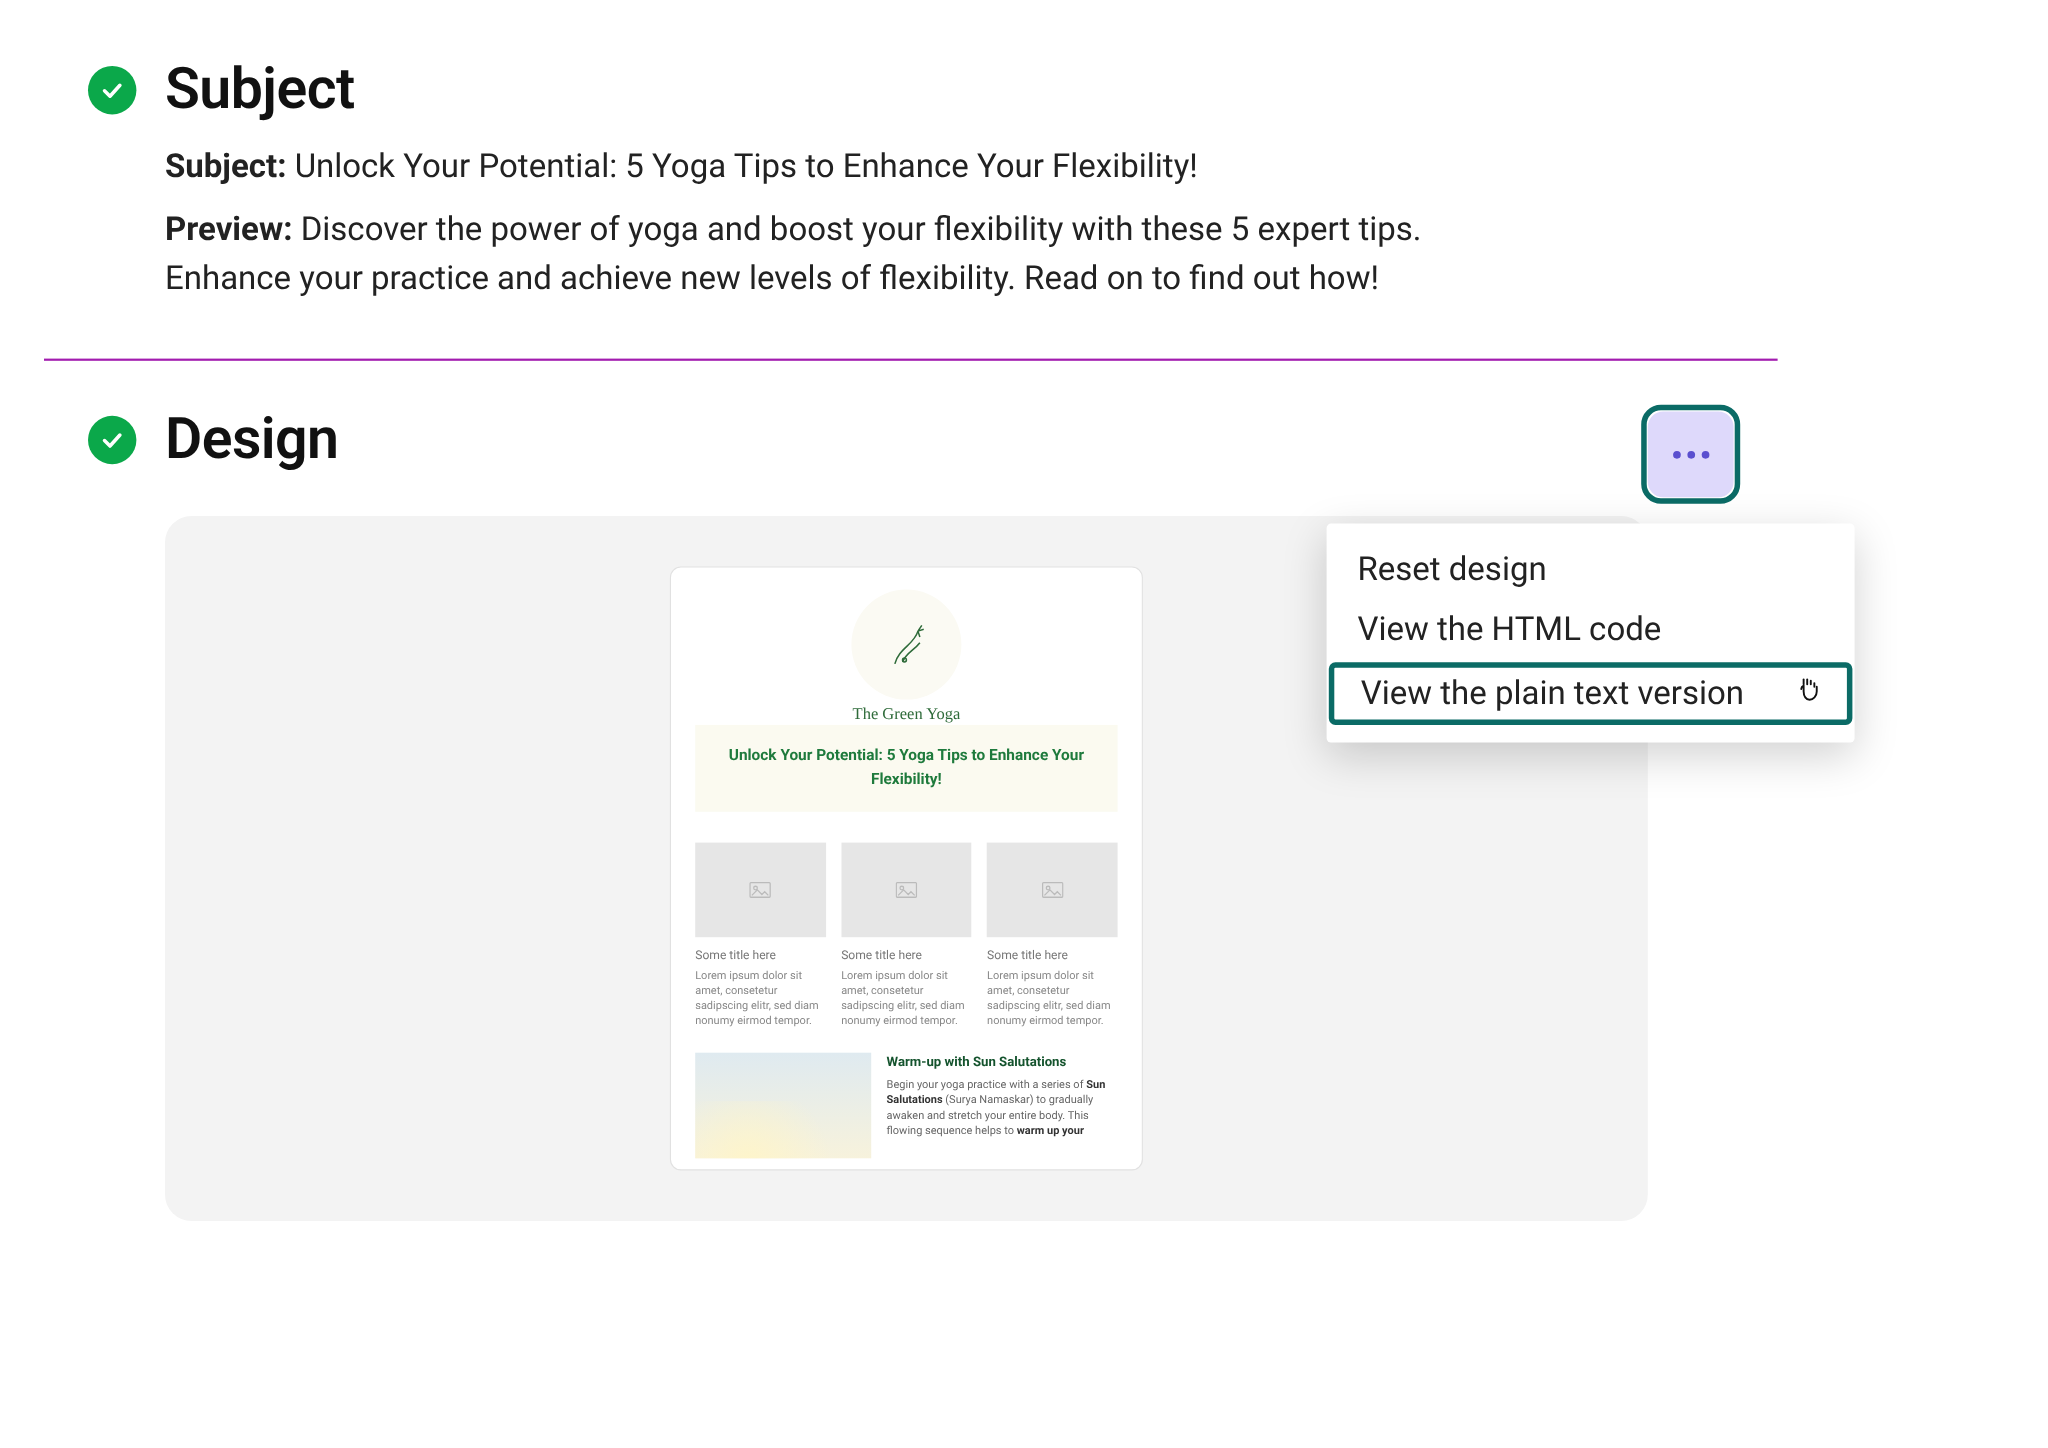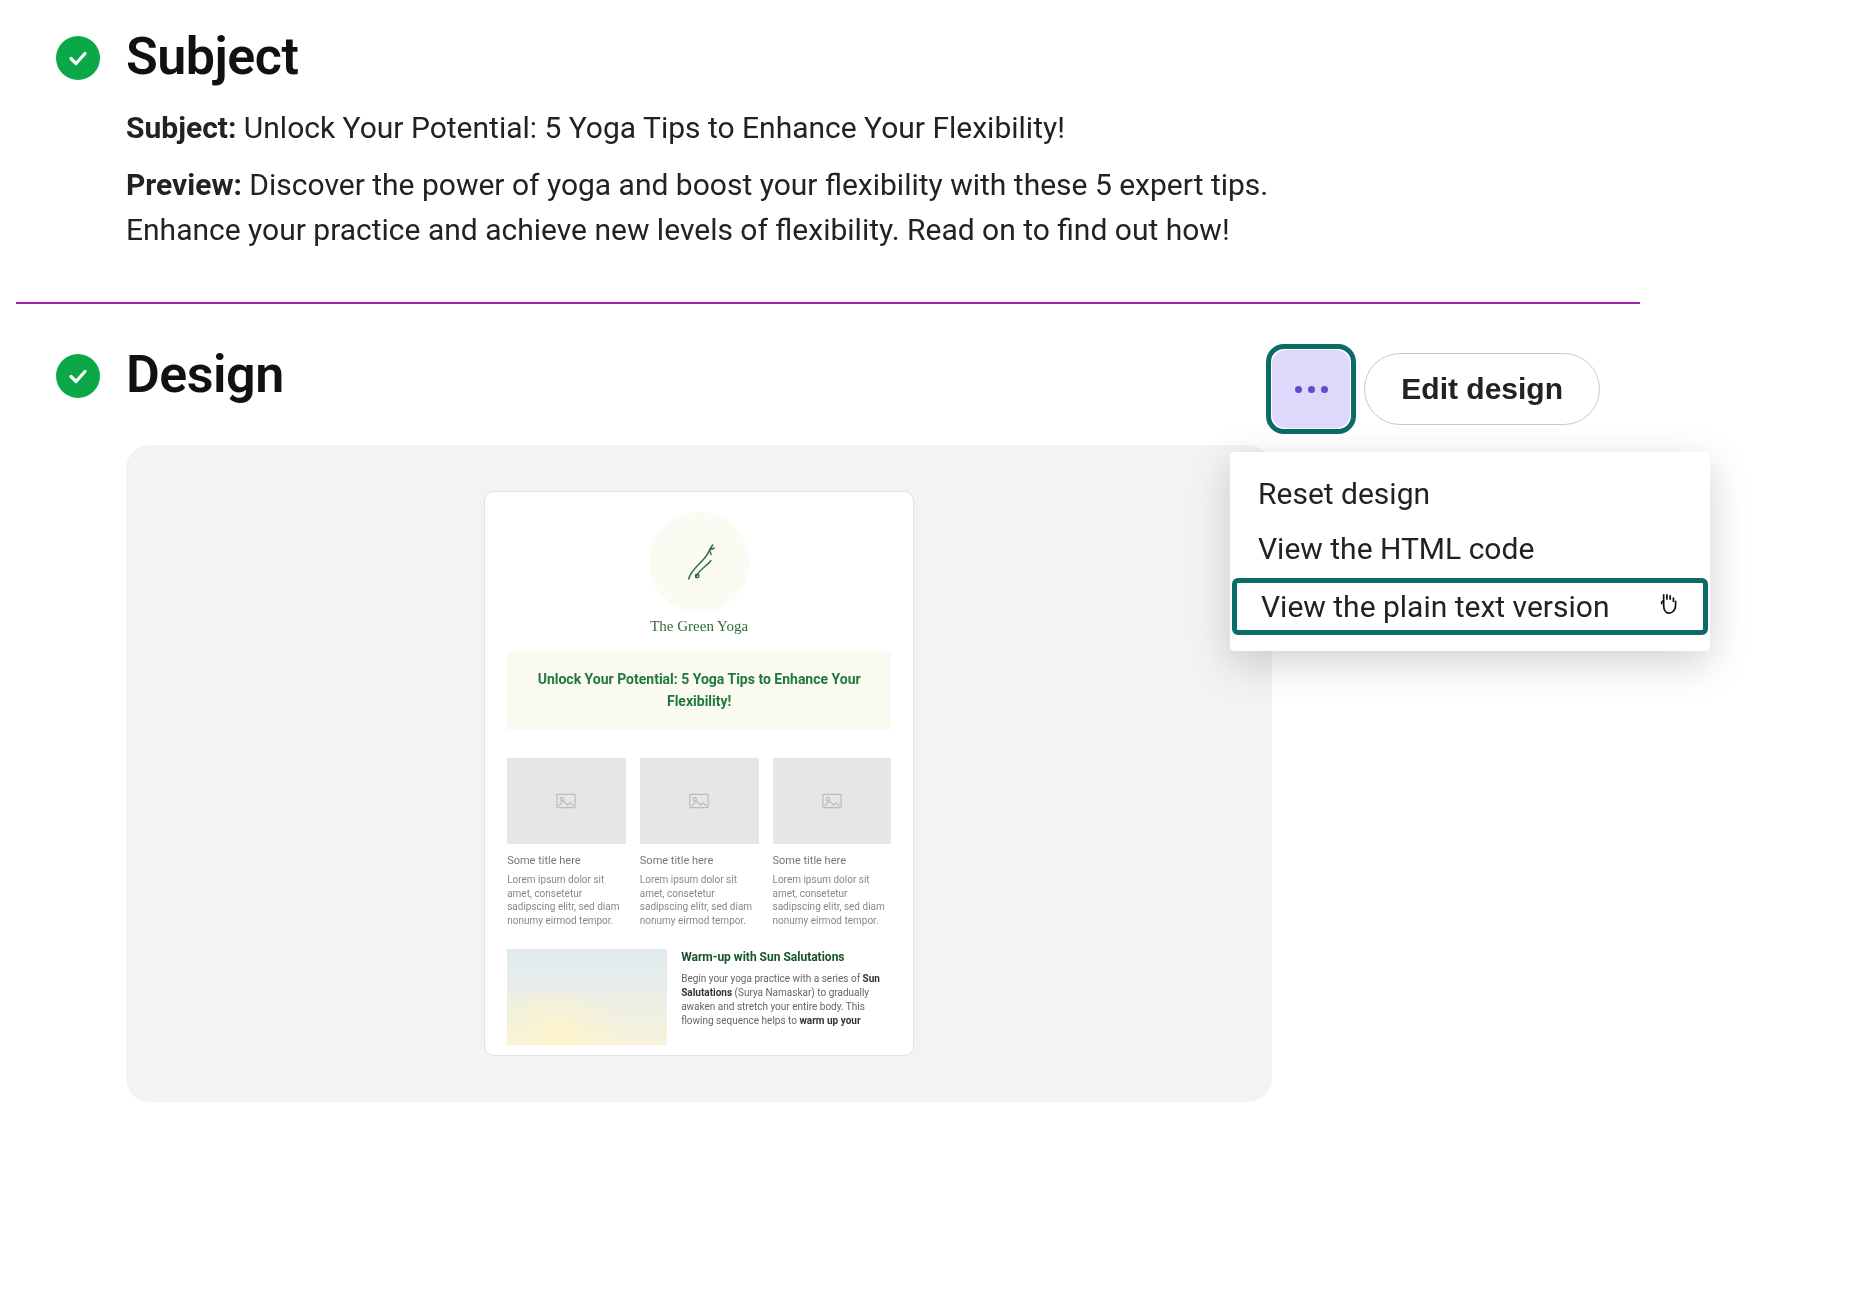--- a/index.html
+++ b/index.html
@@ -4,21 +4,21 @@
 <style>
   * { box-sizing: border-box; margin: 0; padding: 0; }
   body {
     font-family: -apple-system, BlinkMacSystemFont, "Segoe UI", Roboto, Helvetica, Arial, sans-serif;
     background: #fff;
     color: #1a1a1a;
     font-size: 16px;
   }
   .page {
     width: 1656px;
-    padding: 16px;
+    padding: 40px;
   }
   .section {
     border-top: 2px solid #a21caf;
     padding: 40px 40px 50px 40px;
     display: flex;
     align-items: flex-start;
     position: relative;
   }
   .section:first-child { border-top: none; padding-top: 10px; }
   .check-col {
@@ -140,21 +140,21 @@
   .email-card {
     width: 430px;
     background: #fff;
     border: 1px solid #e1e1e1;
     border-radius: 10px;
     padding: 20px 22px 10px 22px;
     font-size: 11px;
     color: #555;
     overflow: hidden;
   }
-  .logo-area { text-align: center; margin-bottom: 16px; }
+  .logo-area { text-align: center; }
   .logo-circle {
     width: 100px; height: 100px; border-radius: 50%;
     background: #fbfaf3; margin: 0 auto 6px auto;
     display: flex; align-items: center; justify-content: center;
   }
   .logo-circle svg { width: 56px; height: 56px; }
   .brand-name { color: #2f6b3a; font-size: 15px; font-family: Georgia, serif; }
   .hero-banner {
     background: #fbfaf0;
     padding: 18px 24px;
@@ -287,21 +287,20 @@
 
     <div class="action-col" style="position:relative;">
       <div class="icon-btn">
         <div class="icon-btn-ring"></div>
         <div class="dots">
             <span></span>
             <span></span>
             <span></span>
           </div>
       </div>
-      <button class="btn">Edit design</button>
 
       <div class="dropdown">
         <div class="dropdown-item">Reset design</div>
         <div class="dropdown-item">View the HTML code</div>
         <div class="dropdown-item highlight">
           <span>View the plain text version</span>
           <span class="cursor-hint">
             <svg viewBox="0 0 24 24" fill="none" stroke="#111" stroke-width="1.6" stroke-linecap="round" stroke-linejoin="round">
               <path d="M8 3v4"></path>
                 <path d="M11 3v4"></path>

